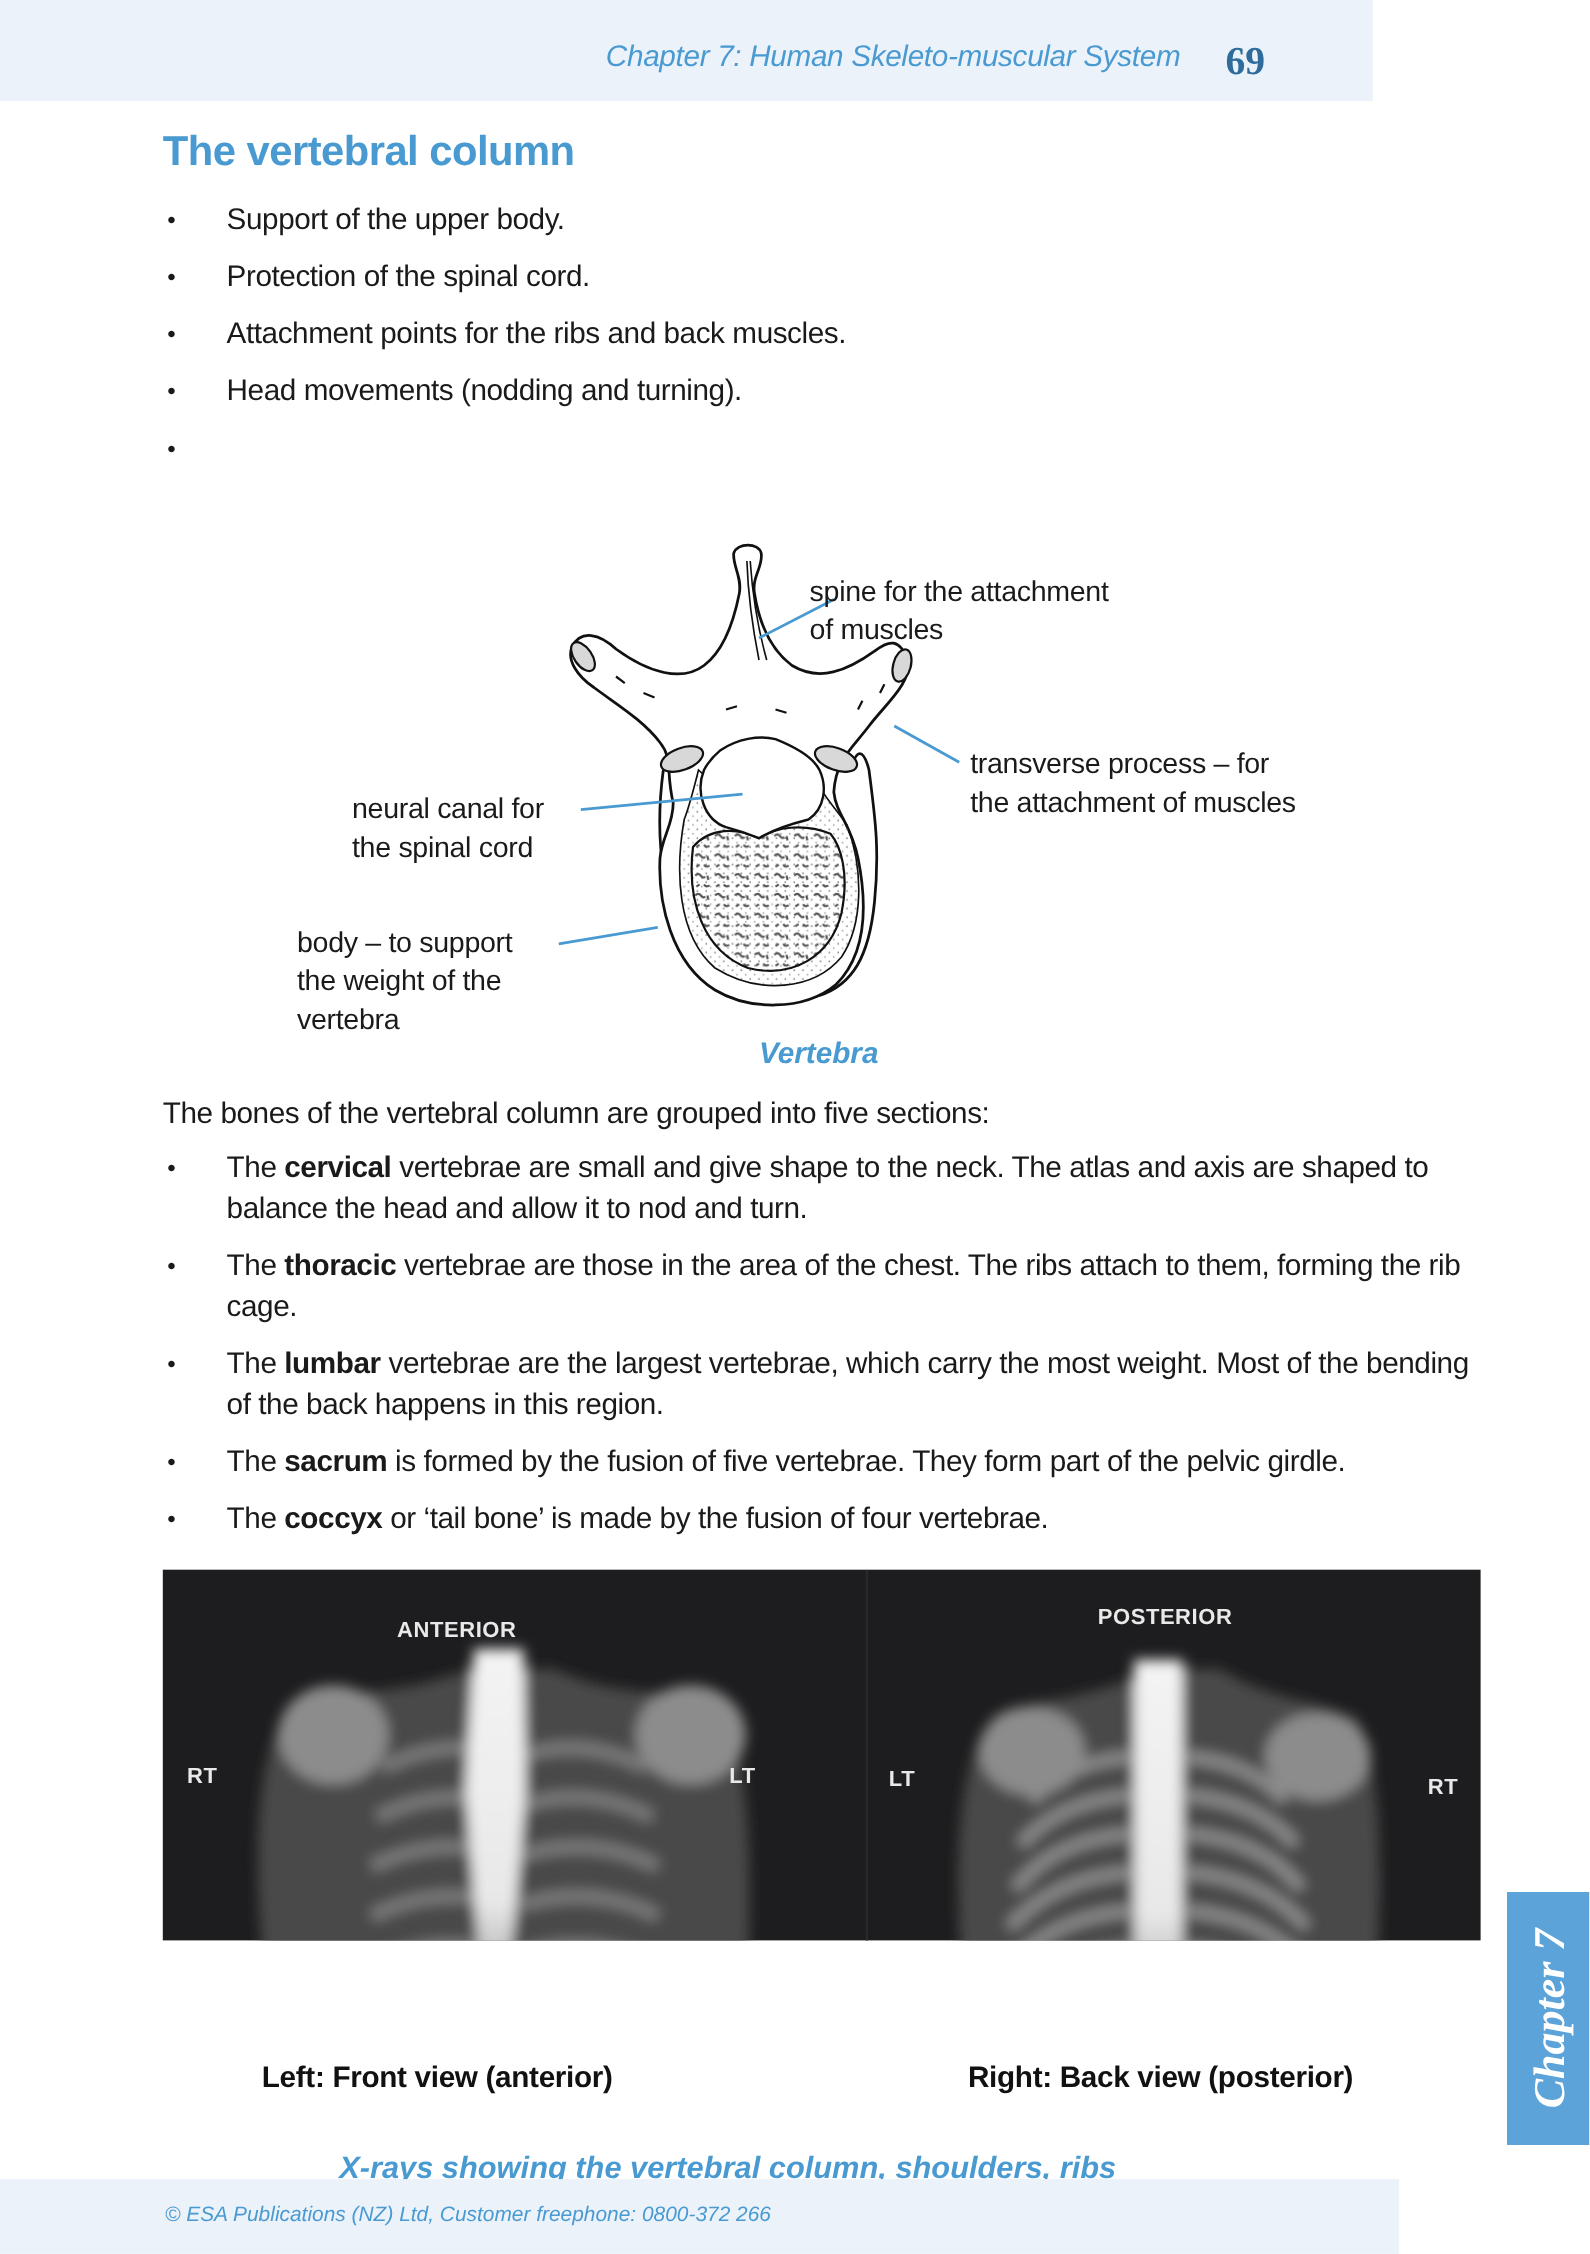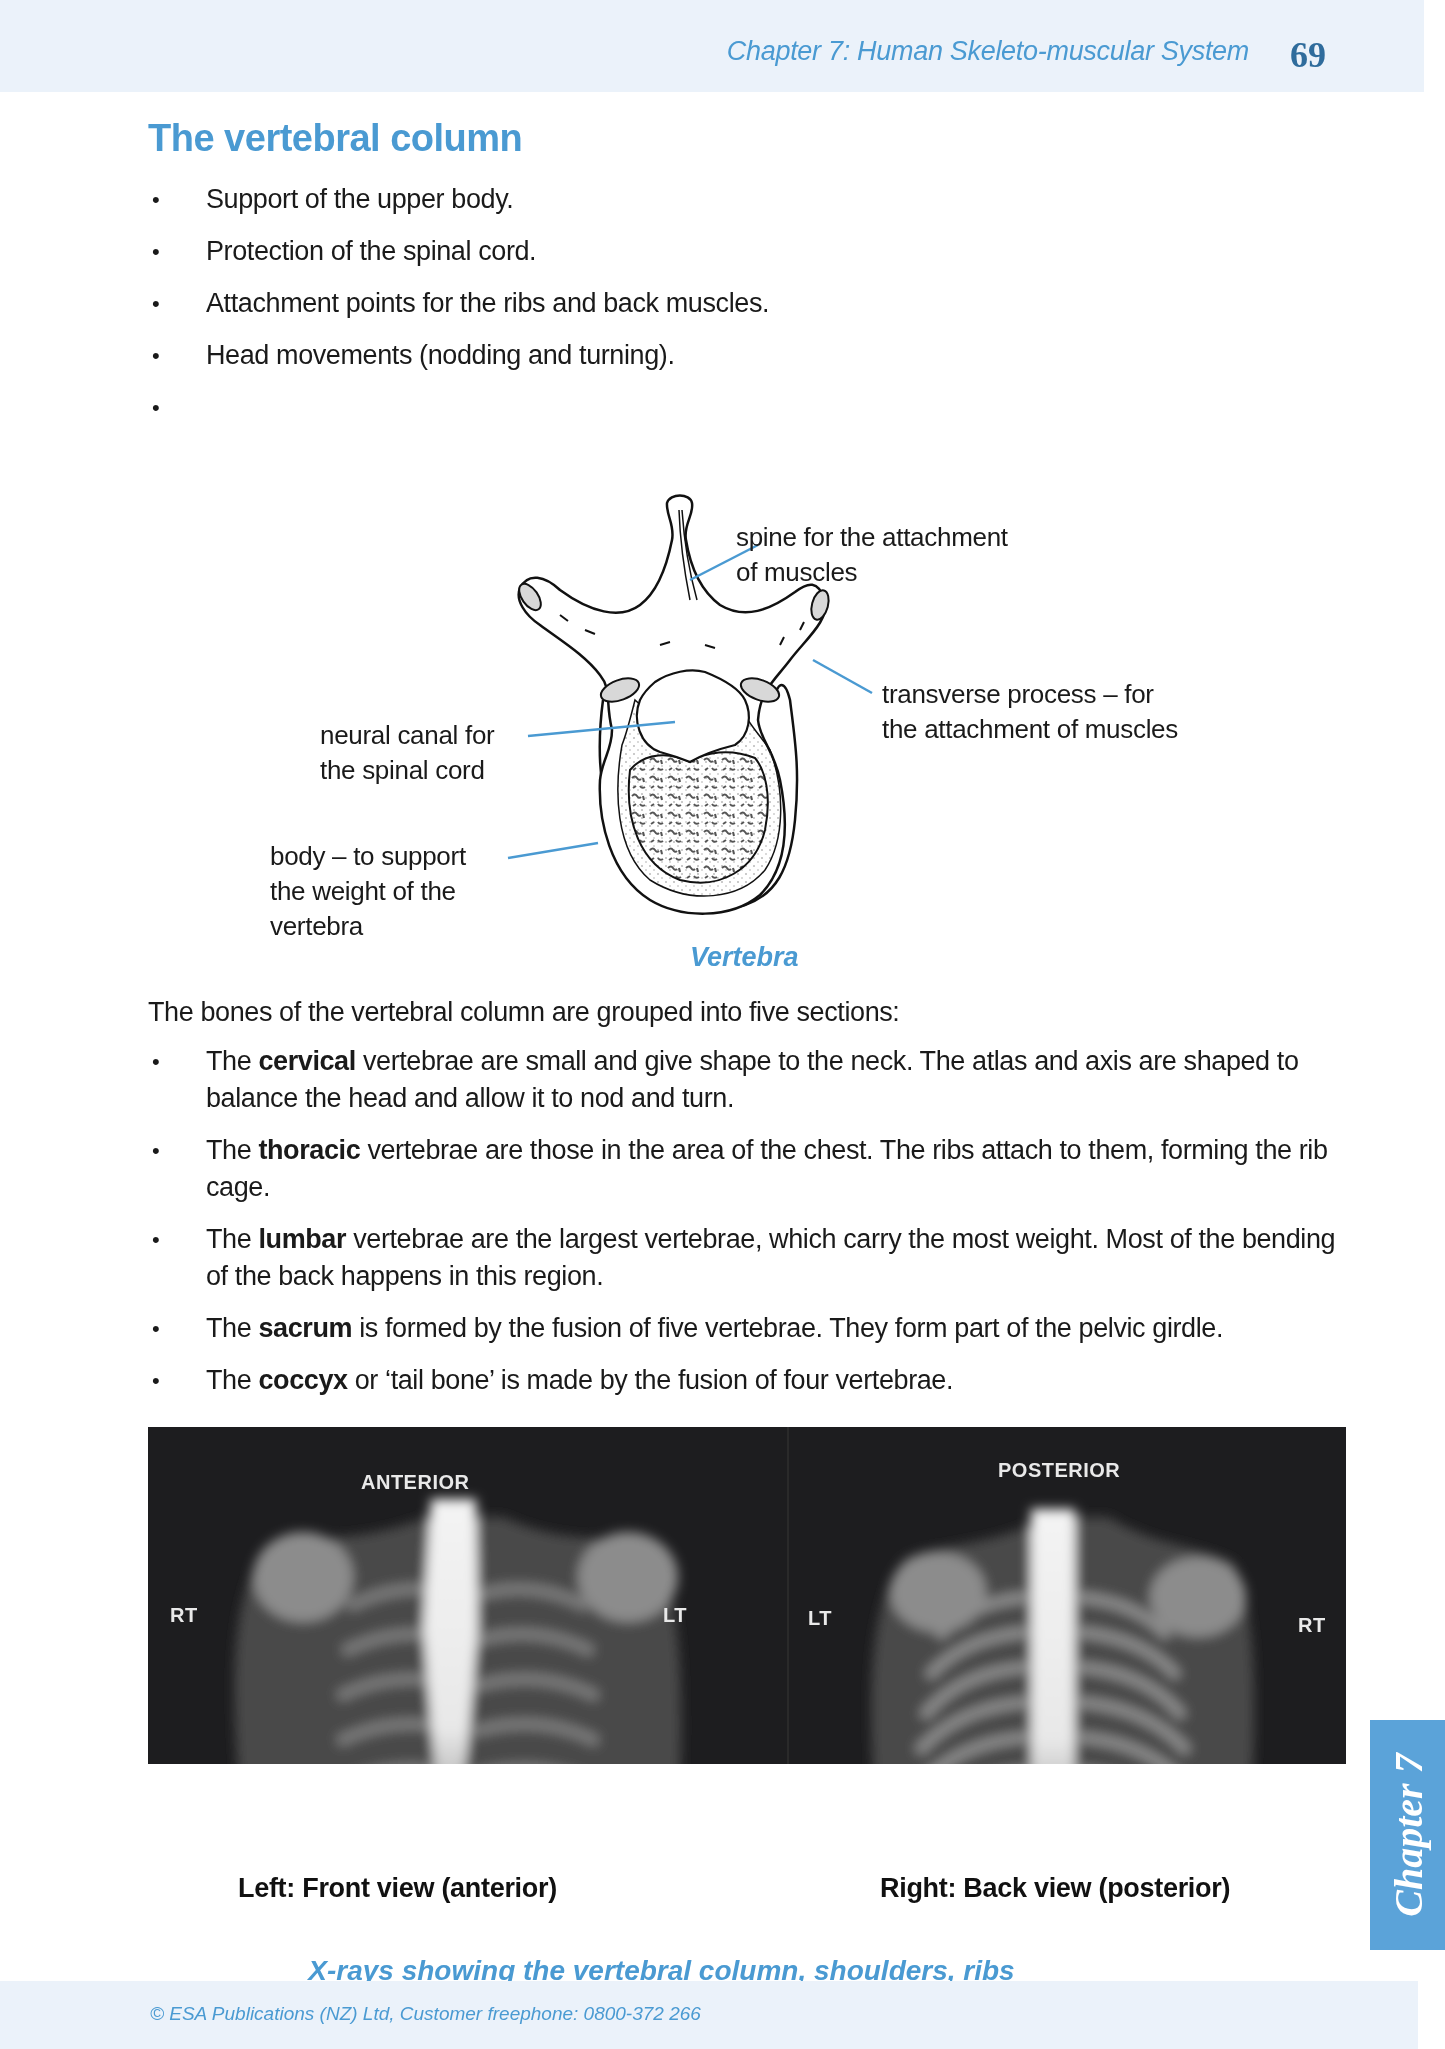--- a/index.html
+++ b/index.html
@@ -3,21 +3,21 @@
 <meta charset="utf-8">
 <style>
   html, body { margin: 0; padding: 0; }
   body {
     width: 1445px; height: 2049px; position: relative; overflow: hidden;
     background: #ffffff;
     font-family: "Liberation Sans", sans-serif;
     color: #1a1a1a;
   }
   .header {
-    position: absolute; left: 0; top: 0; width: 1424px; height: 92px;
+    position: absolute; left: 0; top: 0; width: 1248px; height: 92px;
     background: #ebf2fa;
   }
   .header-title {
     position: absolute; right: 175px; top: 36px;
     font-style: italic; font-size: 27px; color: #4a9ad2;
     letter-spacing: -0.3px;
   }
   .page-number {
     position: absolute; right: 98px; top: 34px;
     font-family: "Liberation Serif", serif; font-weight: bold;
@@ -72,21 +72,21 @@
     position: absolute; left: 1370px; top: 1720px; width: 75px; height: 230px;
     background: #5ba3d9;
   }
   .chapter-tab span {
     position: absolute; left: 50%; top: 50%;
     transform: translate(-50%, -50%) rotate(-90deg);
     white-space: nowrap; color: #ffffff; font-family: "Liberation Serif", serif;
     font-style: italic; font-weight: bold; font-size: 40px;
   }
   .footer {
-    position: absolute; left: 0; top: 1981px; width: 1418px; height: 68px;
+    position: absolute; left: 0; top: 1981px; width: 1272px; height: 68px;
     background: #ebf2fa;
   }
   .footer-text {
     position: absolute; left: 150px; top: 22px; font-style: italic;
     font-size: 19px; color: #4a9ad2;
   }
 </style>
 </head>
 <body>
 

